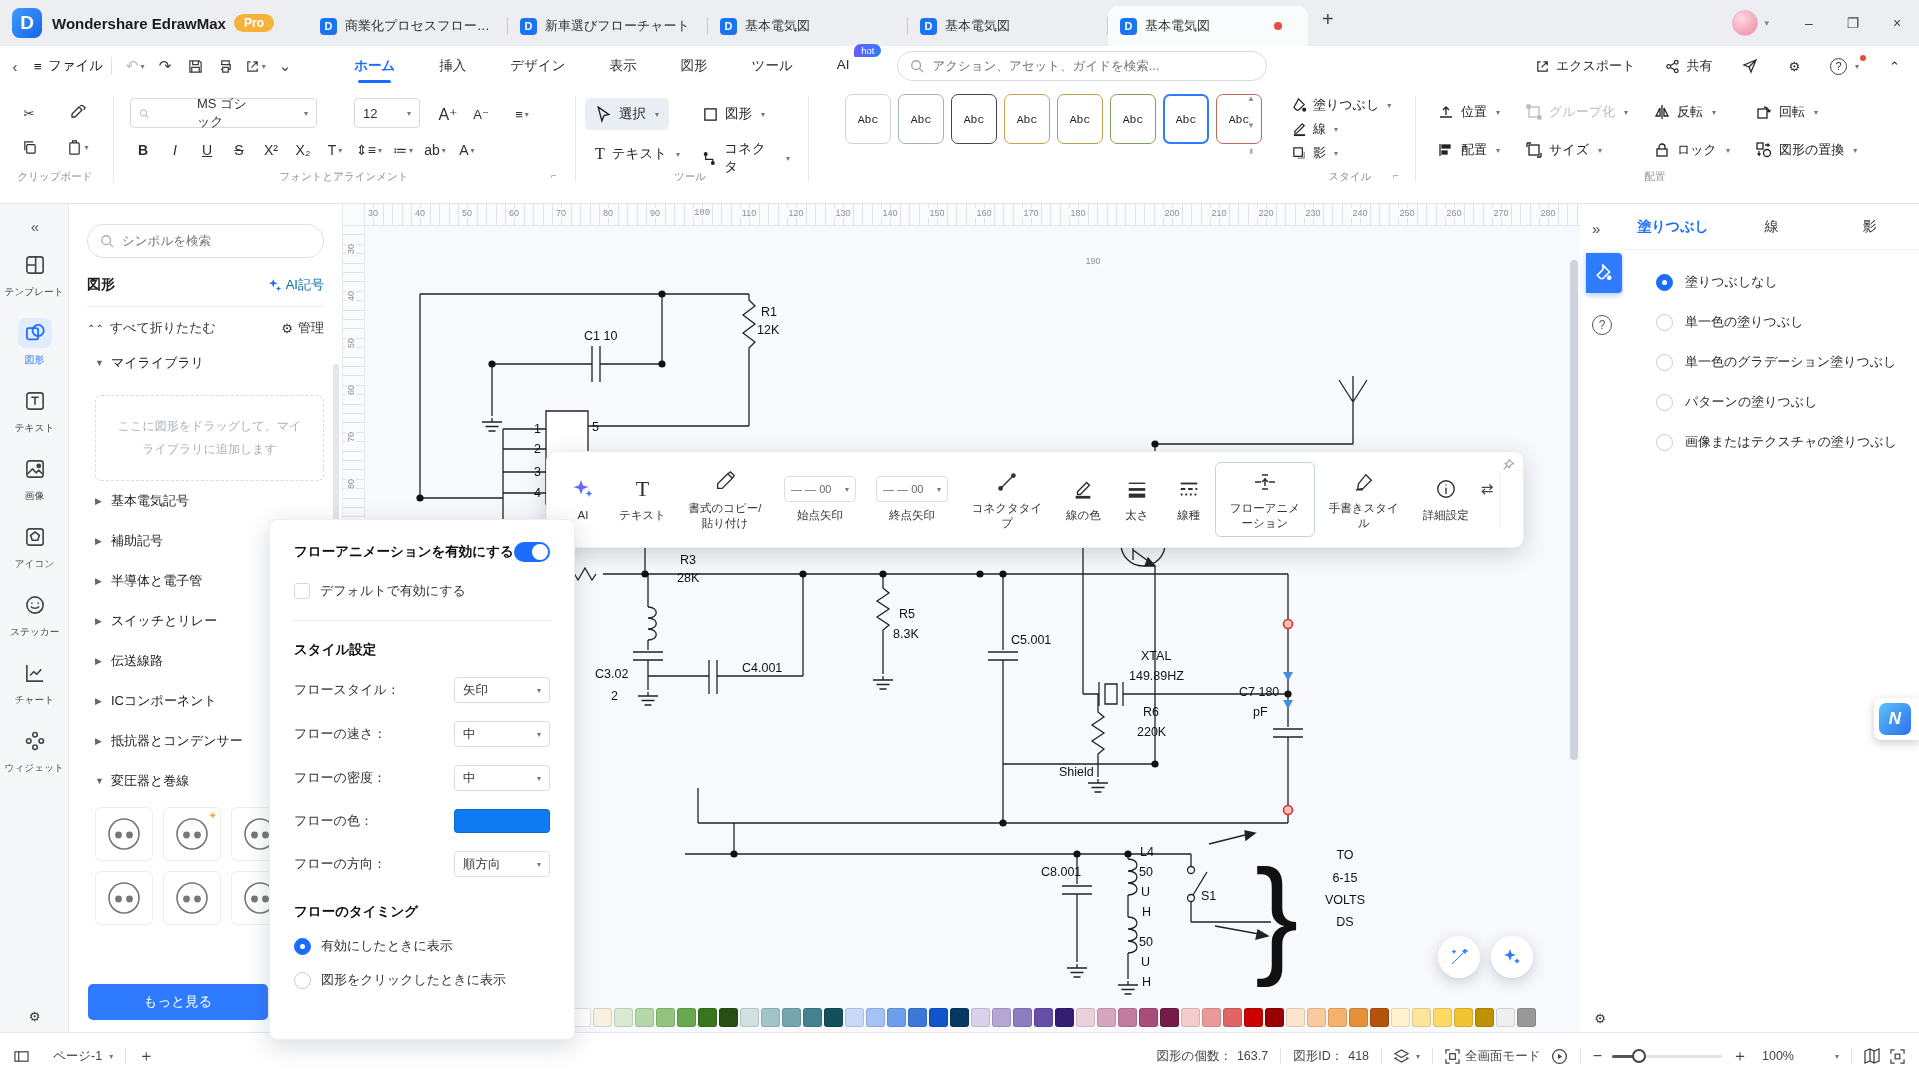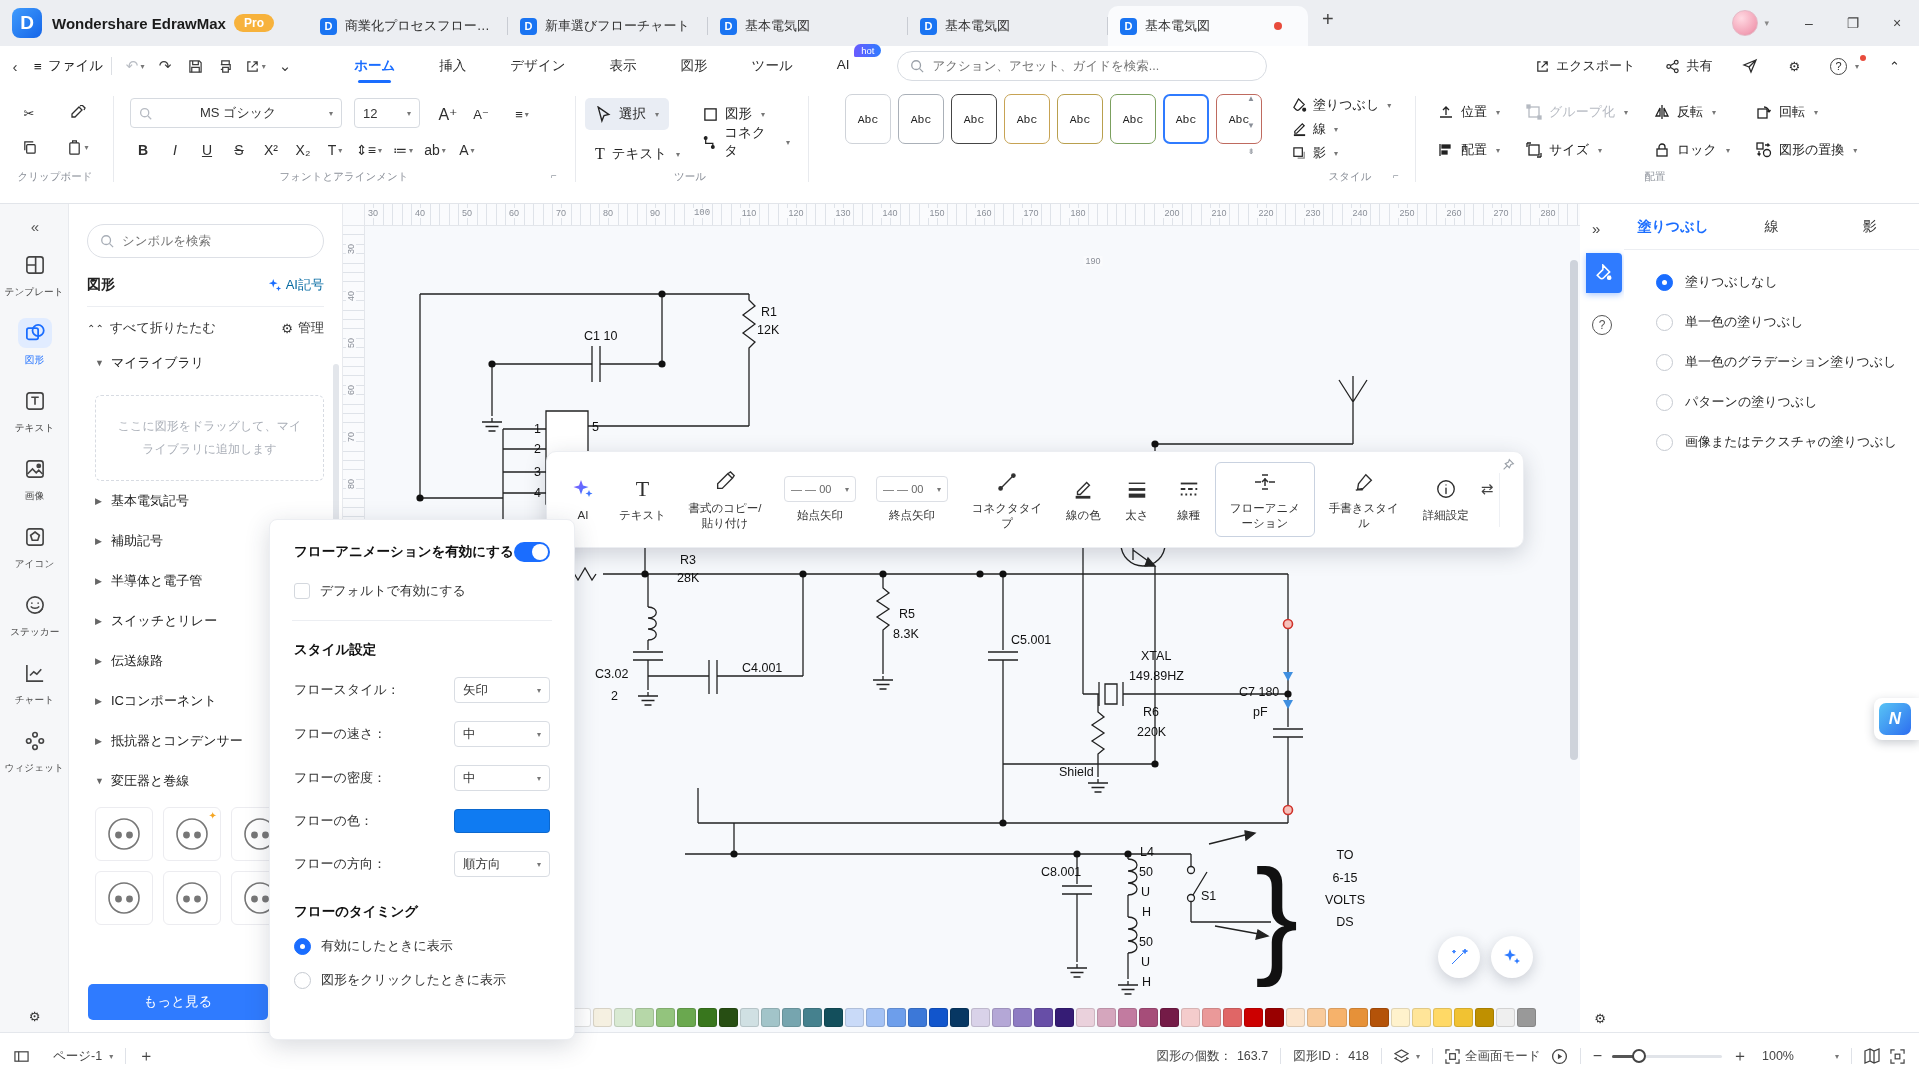--- a/index.html
+++ b/index.html
@@ -45,21 +45,21 @@
 
   
   #ribbon { position:absolute; left:0; top:86px; width:1919px; height:118px; background:#fff; border-bottom:1px solid #e2e5ea; }
   .rb-sep { position:absolute; top:10px; width:1px; height:86px; background:#e8eaee; }
   .rb-label { position:absolute; top:84px; font-size:10.5px; color:#8a8f98; transform:translateX(-50%); white-space:nowrap; }
   .rb-corner { position:absolute; top:84px; font-size:10px; color:#9aa0a8; cursor:pointer; }
   .icbtn { display:flex; align-items:center; justify-content:center; border-radius:4px; cursor:pointer; color:#2f2f2f; }
   .caret { font-size:8px; color:#777; margin-left:2px; }
   #grp-clip { position:absolute; left:6px; top:10px; width:104px; display:grid; grid-template-columns:46px 52px; grid-template-rows:34px 34px; justify-items:center; align-items:center; }
   .selbox { height:30px; border:1px solid #d6dae0; border-radius:4px; display:flex; align-items:center; padding:0 8px; gap:6px; cursor:pointer; background:#fff; }
-  #font-name { position:absolute; left:130px; top:12px; width:212px; color:#333;gap:48px; }
+  #font-name { position:absolute; left:130px; top:12px; width:187px; color:#333;gap:48px; }
   #font-size { position:absolute; left:354px; top:12px; width:66px; }
   #font-bigger { position:absolute; left:432px; top:14px; width:32px; height:28px; font-size:16px; }
   #font-smaller { position:absolute; left:466px; top:14px; width:30px; height:28px; font-size:13px; }
   #align-btn { position:absolute; left:500px; top:14px; width:44px; height:28px; }
   #font-row2 { position:absolute; left:128px; top:50px; display:flex; align-items:center; gap:2px; }
   .fbtn { min-width:30px; height:28px; padding:0 4px; font-size:14px; }
   #grp-tools { position:absolute; left:585px; top:10px; width:215px; }
   .toolbtn { position:absolute; display:flex; align-items:center; gap:7px; height:32px; padding:0 10px; border-radius:5px; cursor:pointer; font-size:13.5px; color:#222; }
   .toolbtn.active { background:#e9edf4; }
   #grp-style { position:absolute; left:845px; top:8px; display:flex; gap:7px; }
@@ -358,21 +358,21 @@
             <rect x="2" y="2" width="12" height="12"></rect>
           </svg>
         <span>図形</span>
           <span class="caret">▾</span>
       </div>
       <div class="toolbtn" style="left:0;top:42px;">
         <span style="font-size:16px;font-family:'Liberation Serif',serif;">T</span>
         <span>テキスト</span>
           <span class="caret">▾</span>
       </div>
-      <div class="toolbtn" style="left:108px;top:30px;">
+      <div class="toolbtn" style="left:108px;top:46px;">
         <svg width="15" height="15" viewBox="0 0 16 16" fill="none" stroke="#222" stroke-width="1.4">
             <path d="M3 3v6h8v4"></path>
             <circle cx="3" cy="3" r="1.5" fill="#222"></circle>
             <circle cx="11" cy="13" r="1.5" fill="#222"></circle>
           </svg>
         <span>コネクタ</span>
           <span class="caret">▾</span>
       </div>
     </div>
     <div class="rb-sep ni" style="left:808px;"></div>

